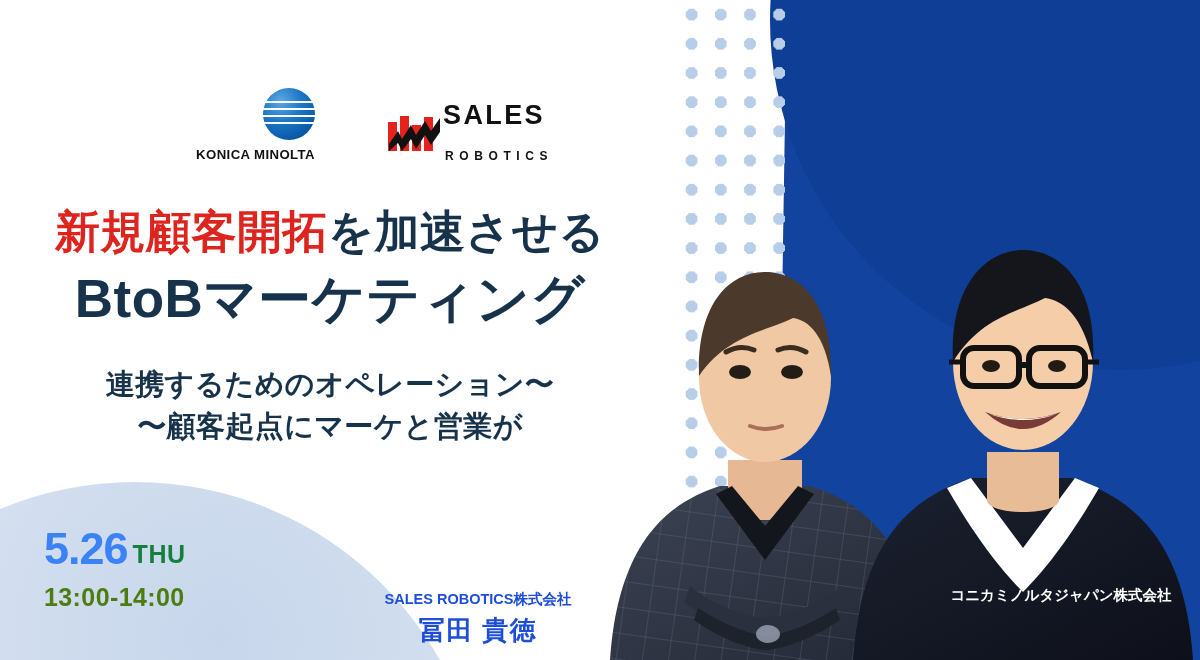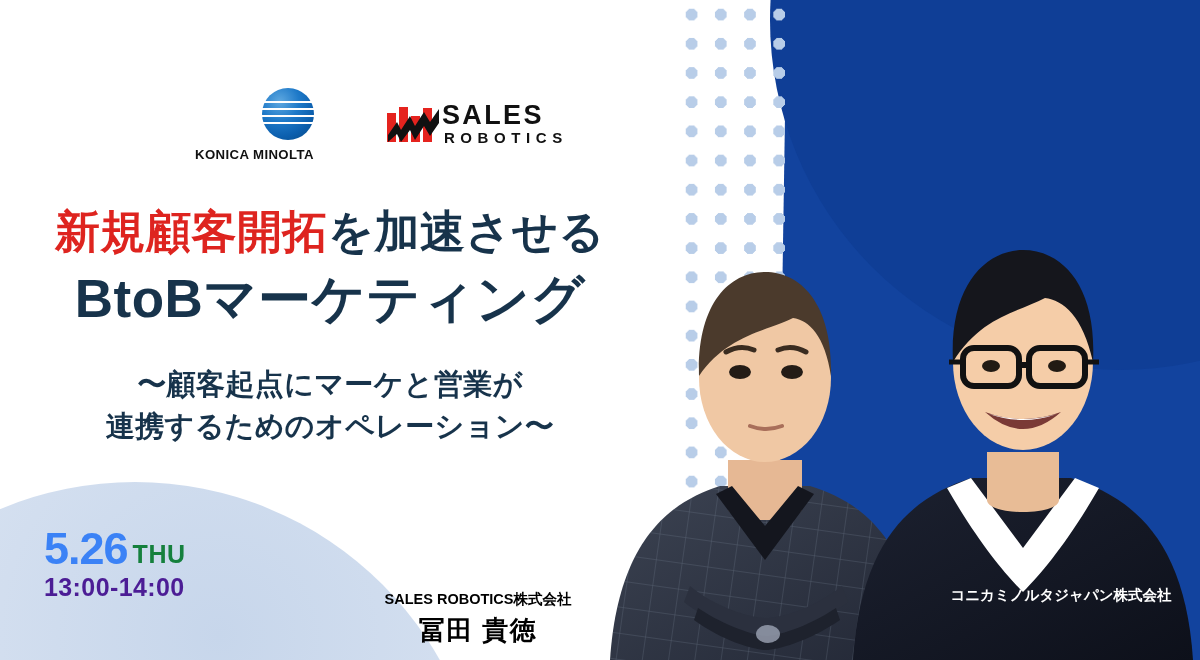--- a/index.html
+++ b/index.html
@@ -68,22 +68,22 @@
     margin-top:7px; font-size:13.2px; font-weight:700; letter-spacing:.4px;
     color:#111; white-space:nowrap; font-family:"Liberation Sans",sans-serif;
   }
   #sr-logo { display:flex; align-items:center; padding-top:14px; }
   #sr-mark { width:56px; height:40px; }
   #sr-text { display:flex; flex-direction:column; }
   #sr-word {
     font-size:27px; font-weight:800; letter-spacing:2.4px; color:#111; line-height:1;
   }
   #sr-sub {
-    font-size:15px; font-weight:700; letter-spacing:5.6px; color:#111;
-    margin-top:0; margin-left:2px;
+    font-size:12px; font-weight:700; letter-spacing:5.6px; color:#111;
+    margin-top:20px; margin-left:2px;
   }
 
   
   #headline { position:absolute; left:0; top:205px; width:660px; text-align:center; }
   #title-line1 {
     font-size:45px; font-weight:900; line-height:1.18;
     letter-spacing:.5px; white-space:nowrap; color:#17334B;
   }
   #title-accent { color:#DE241F; }
   #title-line2 {
@@ -100,31 +100,31 @@
   #date-block { position:absolute; left:44px; top:528px; }
   #date-main { display:flex; align-items:flex-end; line-height:1; }
   #date-number {
     font-size:45px; font-weight:800; color:#3b82f6; letter-spacing:-1px; line-height:.95;
   }
   #date-weekday {
     font-size:25px; font-weight:800; color:#15803d; letter-spacing:.6px;
     margin-left:5px; margin-bottom:4px;
   }
   #date-time {
-    margin-top:2px; font-size:25px; font-weight:800; color:#4c1d95; letter-spacing:.4px;
+    margin-top:12px; font-size:25px; font-weight:800; color:#4d7c0f; letter-spacing:.4px;
   }
 
   
   .speaker { position:absolute; text-align:center; }
   #speaker-left  { left:318px; top:590px; width:320px; }
   #speaker-right { left:930px; top:586px; width:262px; }
   .speaker-company { font-size:14.5px; font-weight:800; letter-spacing:0px; white-space:nowrap; }
   .speaker-name { margin-top:4px; font-size:26px; font-weight:800; letter-spacing:1.5px; white-space:nowrap; }
   .speaker-suffix { font-size:15px; font-weight:700; margin-left:5px; }
-  #speaker-left .speaker-company, #speaker-left .speaker-name { color:#000000; }
+  #speaker-left .speaker-company, #speaker-left .speaker-name { color:#1d4ed8; }
   #speaker-right .speaker-company, #speaker-right .speaker-name, #speaker-right .speaker-suffix { color:#FFFFFF; }
 
   
   .portrait { position:absolute; bottom:0; }
   #portrait-left  { left:600px; width:330px; height:450px; }
   #portrait-right { left:845px; width:355px; height:470px; }
 </style>
 </head>
 <body>
 
@@ -206,22 +206,22 @@
     </div>
 
   </div>
 
   <div id="headline">
     <div id="title-line1"><span id="title-accent">新規顧客開拓</span><span id="title-rest">を加速させる</span></div>
     <div id="title-line2">BtoBマーケティング</div>
   </div>
 
   <div id="subtitle">
+    <div class="subtitle-line">連携するためのオペレーション〜</div>
     <div class="subtitle-line">〜顧客起点にマーケと営業が</div>
-    <div class="subtitle-line">連携するためのオペレーション〜</div>
   </div>
 
   <div id="date-block">
     <div id="date-main">
       <span id="date-number">5.26</span>
       <span id="date-weekday">THU</span>
     </div>
     <div id="date-time">13:00-14:00</div>
   </div>
 

